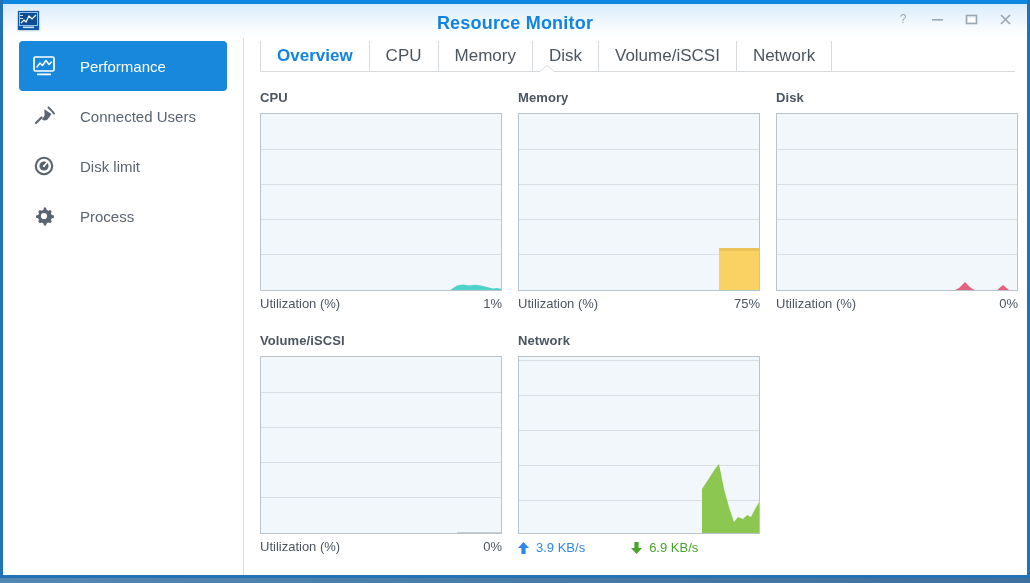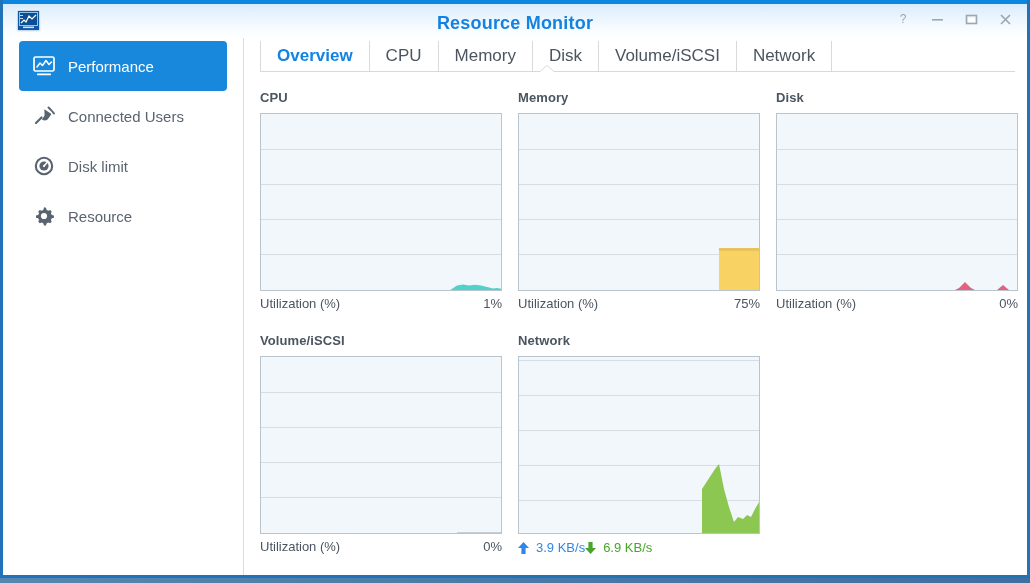--- a/index.html
+++ b/index.html
@@ -48,21 +48,21 @@
   .wc svg { display:block; }
   
   #body { display: flex; height: 540px; width: 100%; }
   
   #sidebar {
     width: 241px; flex: 0 0 241px; height: 100%;
     background: #ffffff; border-right: 1px solid #d9dde1;
     padding-top: 3px;
   }
   .side-item {
-    display: flex; align-items: center; gap: 13px;
+    display: flex; align-items: center; gap: 25px;
     margin: 0 16px; height: 50px; padding-left: 14px;
     border-radius: 4px; cursor: pointer;
     color: #5a6470; font-size: 15px;
   }
   .side-item.active { background: #1888dd; color: #ffffff; }
   .side-item .s-ico { width: 22px; height: 22px; display:flex; align-items:center; justify-content:center; flex:0 0 22px;}
   .side-item .s-ico svg { display:block; }
   .side-item + .side-item { margin-top: 0px; }
   
   #content { flex: 1 1 auto; position: relative; background: #fff; }
@@ -104,21 +104,21 @@
     position: relative; width: 242px; height: 178px;
     background: #f2f7fc; border: 1px solid #b9c4cd;
     overflow: hidden;
   }
   .gridline { position:absolute; left:0; right:0; height:1px; background:#d6dde4; }
   .chart-foot {
     display: flex; justify-content: space-between; align-items: flex-start;
     margin-top: 5px; font-size: 13px; color: #4b5560;
   }
   .chart-foot .val { font-size: 13px; color: #4b5560; }
-  .net-foot { display:flex; align-items:center; margin-top: 6px; font-size: 13px; }
+  .net-foot { display:flex; align-items:center; gap: 46px; margin-top: 6px; font-size: 13px; }
   .net-stat { display:flex; align-items:center; gap: 7px; }
   .net-up { color: #2f87e8; }
   .net-down { color: #46a52a; }
   .net-stat svg { display:block; }
   .row-gap { height: 22px; }
   
   #scroll-strip {
     position: absolute; right: 0; top: 38px; width: 6px; height: 540px;
     background: #ffffff;
   }
@@ -208,21 +208,21 @@
           <span>Disk limit</span>
         </div>
 
         <div class="side-item">
           <span class="s-ico">
             <svg width="22" height="20" viewBox="0 0 22 20">
               <path d="M11 1.2 l2 .45 .55 2.1 1.6 .93 2.05-.72 1.45 1.45-.72 2.05 .93 1.6 2.1 .55 0 2.05-2.1 .55-.93 1.6 .72 2.05-1.45 1.45-2.05-.72-1.6 .93-.55 2.1-2.05 0-.55-2.1-1.6-.93-2.05 .72-1.45-1.45 .72-2.05-.93-1.6-2.1-.55 0-2.05 2.1-.55 .93-1.6-.72-2.05 1.45-1.45 2.05 .72 1.6-.93 .55-2.1z" fill="#5a6470"></path>
               <circle cx="11" cy="10" r="3.1" fill="#ffffff"></circle>
             </svg>
           </span>
-          <span>Resource</span>
+          <span>Process</span>
         </div>
 
       </div>
 
       <div id="content">
 
         <div id="tabs">
           <div class="tab active">
               <span>Overview</span>
             </div>

